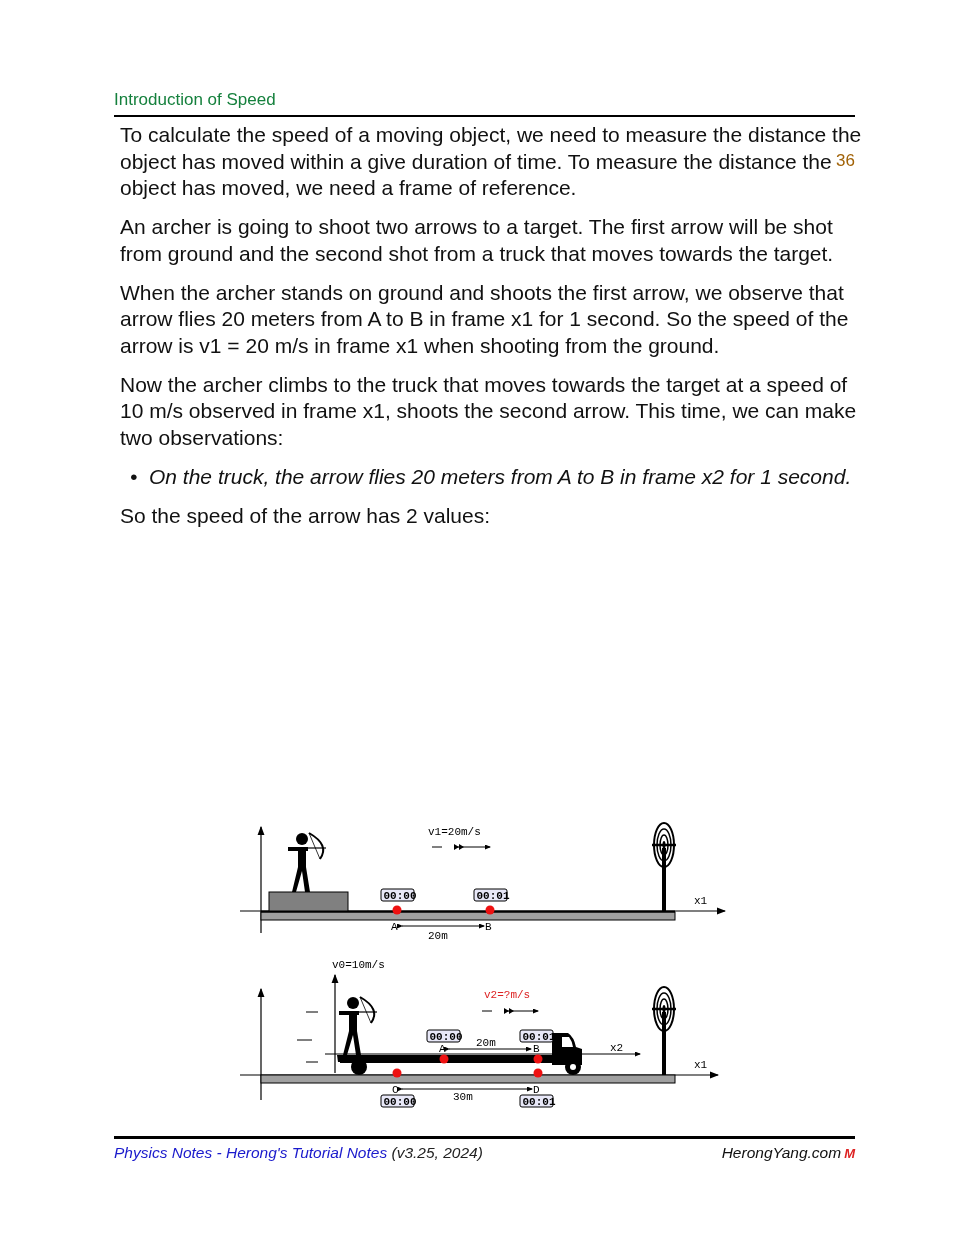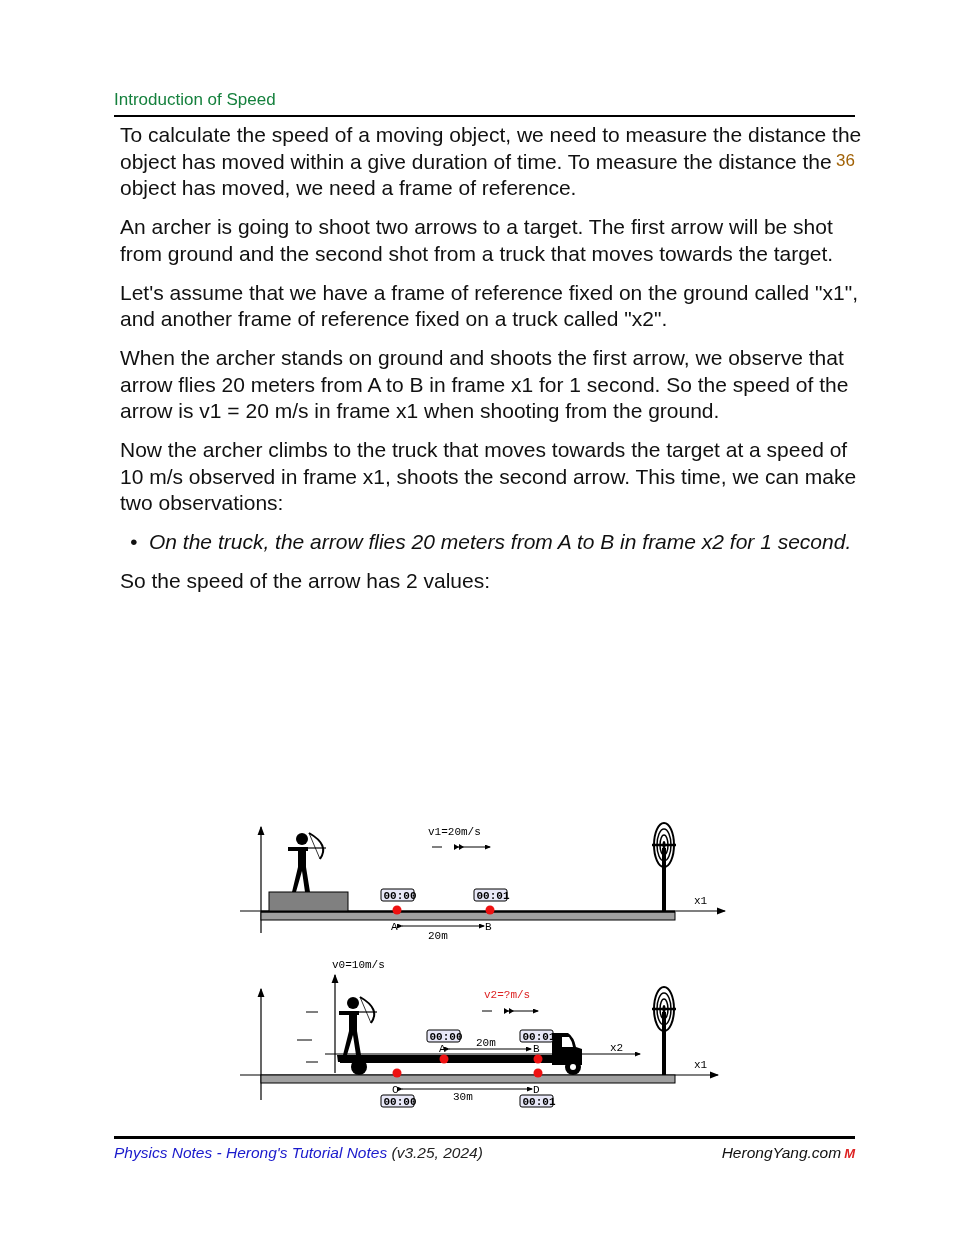--- a/index.html
+++ b/index.html
@@ -25,21 +25,20 @@
 <body>
 
 <div class="header">
   <span class="title">Introduction of Speed</span>
   <span class="pagenum">36</span>
 </div>
 
 <div class="content">
   <p>To calculate the speed of a moving object, we need to measure the distance the object has moved within a give duration of time. To measure the distance the object has moved, we need a frame of reference.</p>
   <p>An archer is going to shoot two arrows to a target. The first arrow will be shot from ground and the second shot from a truck that moves towards the target.</p>
-  <p>Let's assume that we have a frame of reference fixed on the ground called "x1", and another frame of reference fixed on a truck called "x2".</p>
   <p>When the archer stands on ground and shoots the first arrow, we observe that arrow flies 20 meters from A to B in frame x1 for 1 second. So the speed of the arrow is v1 = 20 m/s in frame x1 when shooting from the ground.</p>
   <p>Now the archer climbs to the truck that moves towards the target at a speed of 10 m/s observed in frame x1, shoots the second arrow. This time, we can make two observations:</p>
   <ul>
     <li>On the truck, the arrow flies 20 meters from A to B in frame x2 for 1 second.</li>
   </ul>
   <p>So the speed of the arrow has 2 values:</p>
 </div>
 
 <div class="figure">
 <svg viewBox="0 0 510 300" xmlns="http://www.w3.org/2000/svg">

